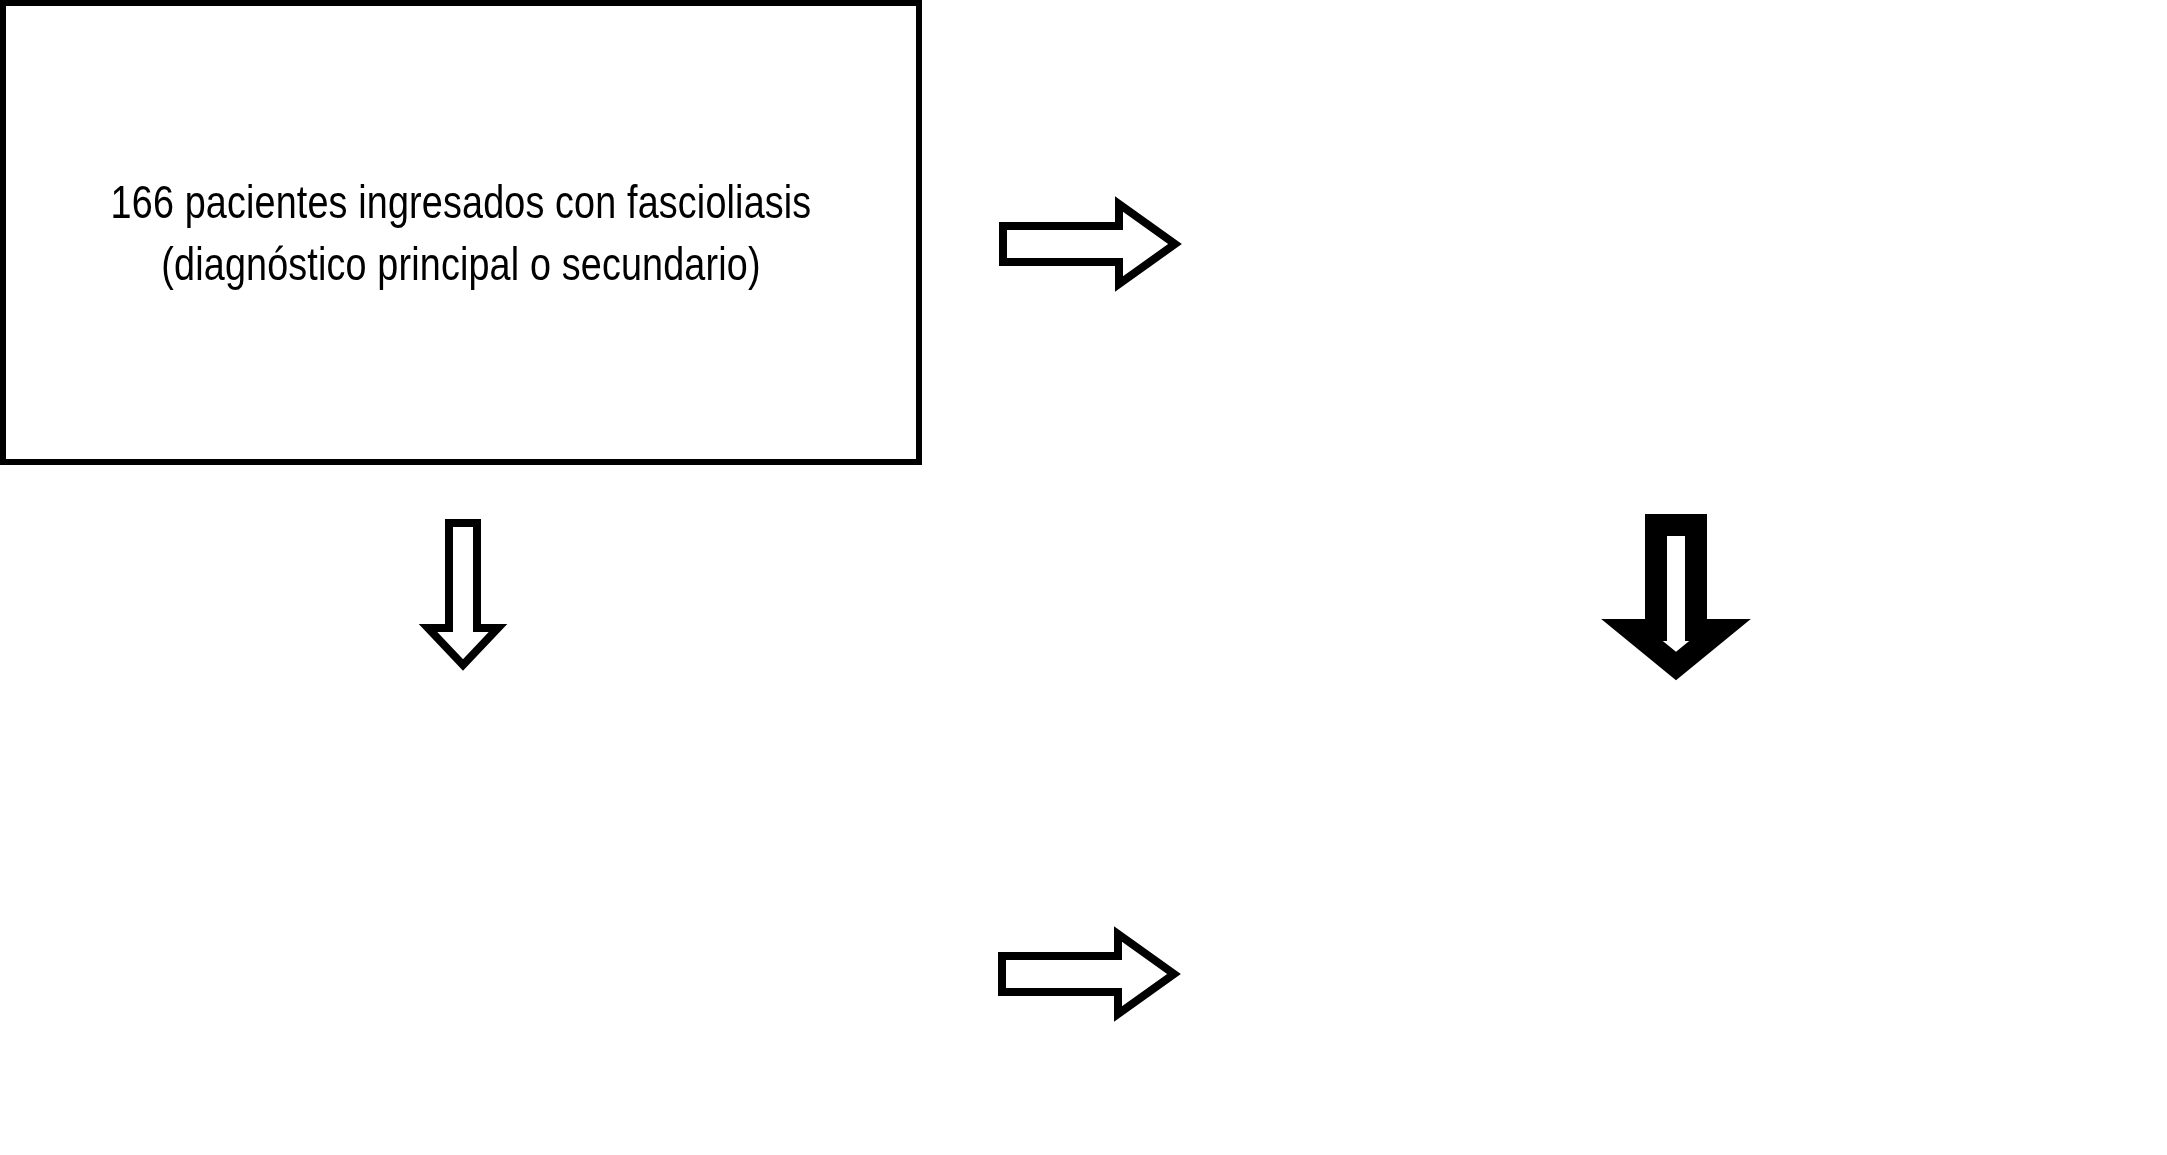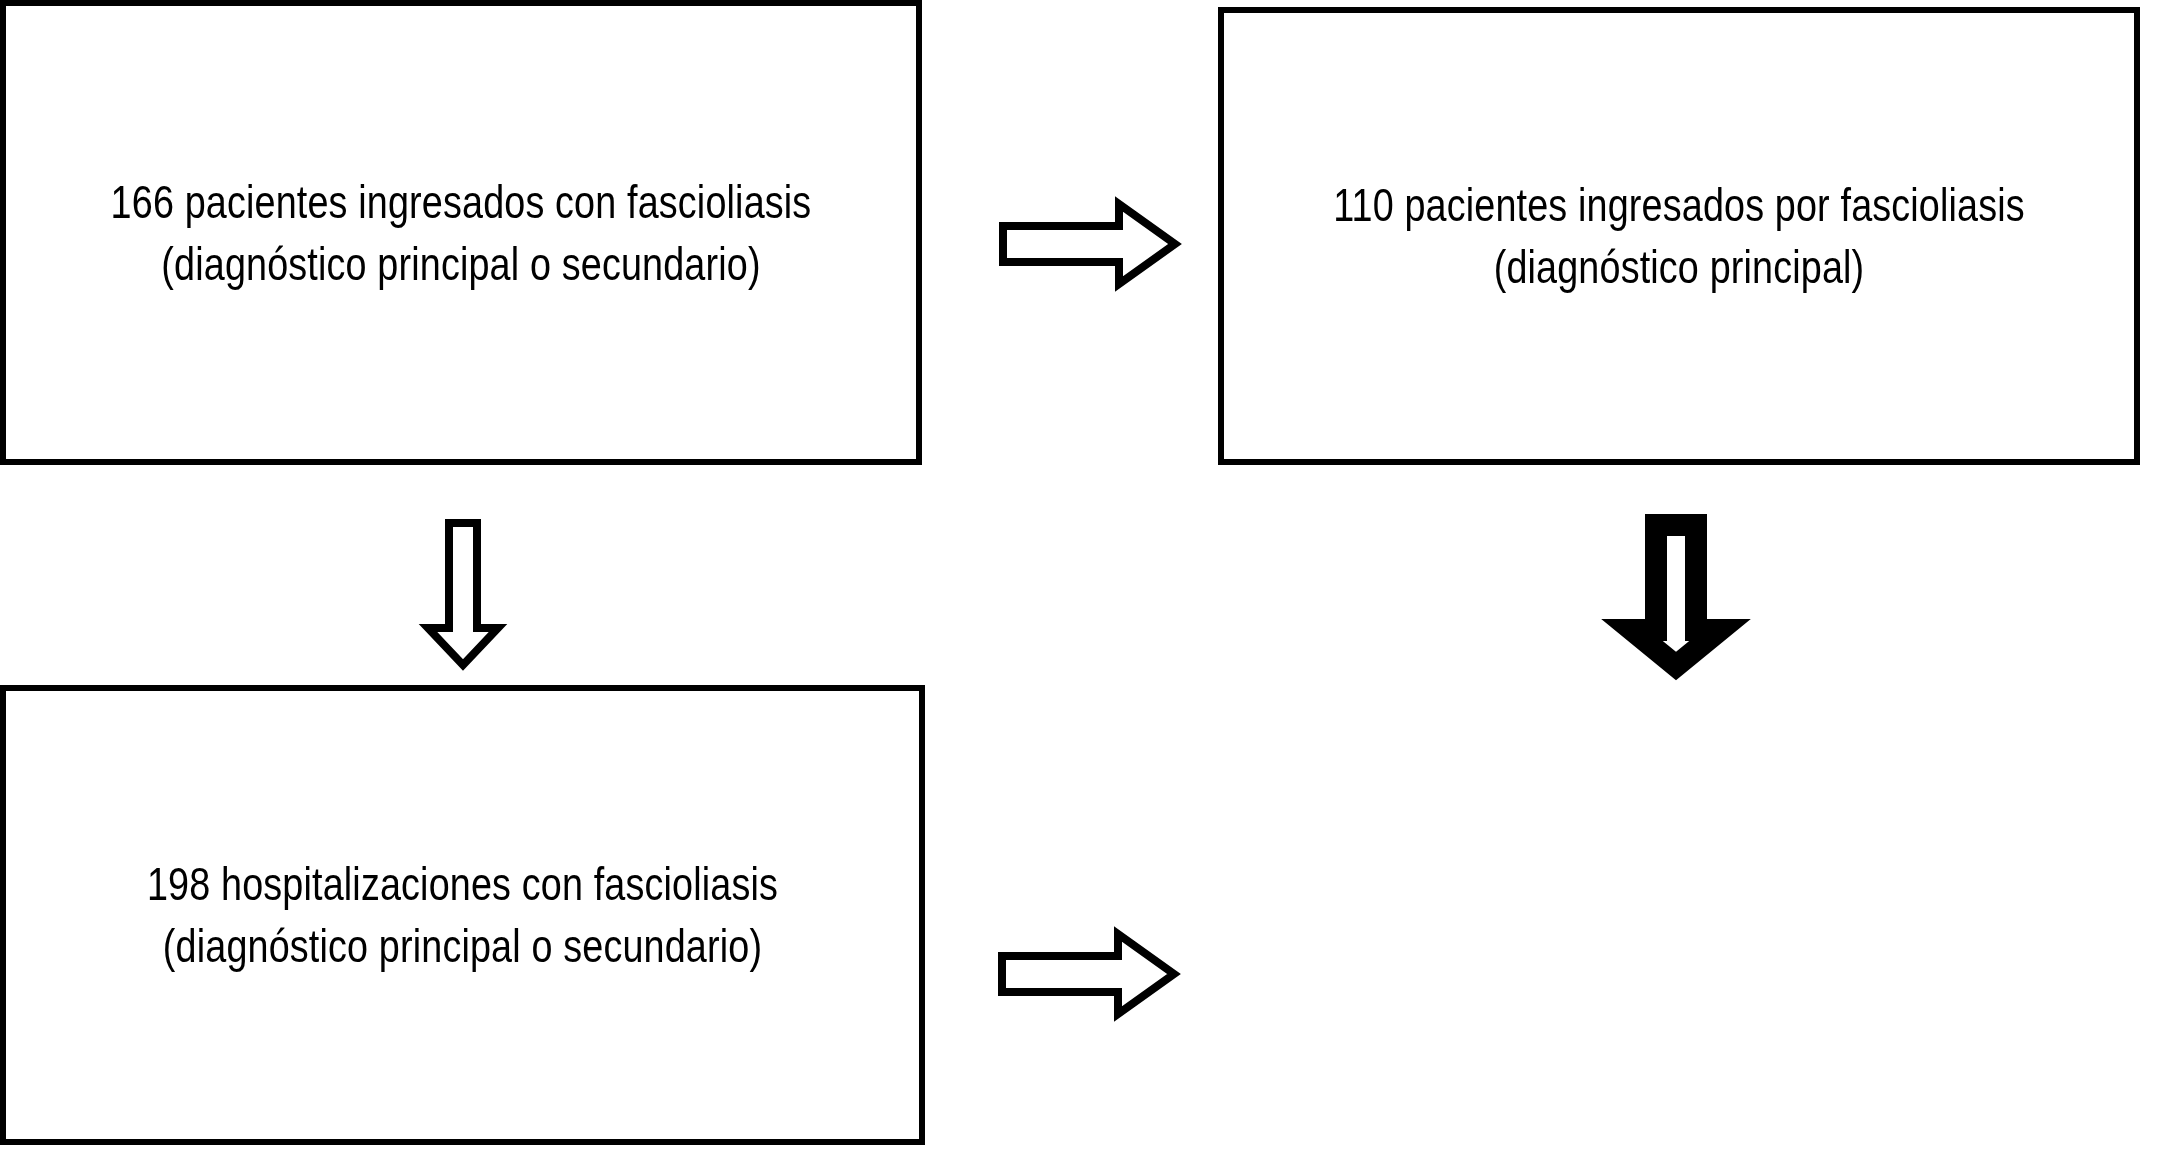--- a/index.html
+++ b/index.html
@@ -54,27 +54,21 @@
 </style>
 </head>
 <body>
 
 <div id="canvas">
 
   <div class="flow-box" id="box-top-left">
     <div class="box-text">166 pacientes ingresados con fascioliasis (diagnóstico principal o secundario)</div>
   </div>
 
-  <div class="flow-box" id="box-top-right">
-    <div class="box-text">110 pacientes ingresados por fascioliasis (diagnóstico principal)</div>
-  </div>
 
-  <div class="flow-box" id="box-bottom-left">
-    <div class="box-text">198 hospitalizaciones con fascioliasis (diagnóstico principal o secundario)</div>
-  </div>
 
 
   <div class="arrow" id="arrow-top-horizontal">
     <svg width="180" height="88" viewBox="0 0 180 88" aria-hidden="true">
       <polygon points="4,26 120,26 120,4 176,44 120,84 120,62 4,62" fill="#ffffff" stroke="#000000" stroke-width="8" stroke-linejoin="miter"></polygon>
     </svg>
   </div>
 
   <div class="arrow" id="arrow-bottom-horizontal">
     <svg width="180" height="88" viewBox="0 0 180 88" aria-hidden="true">

